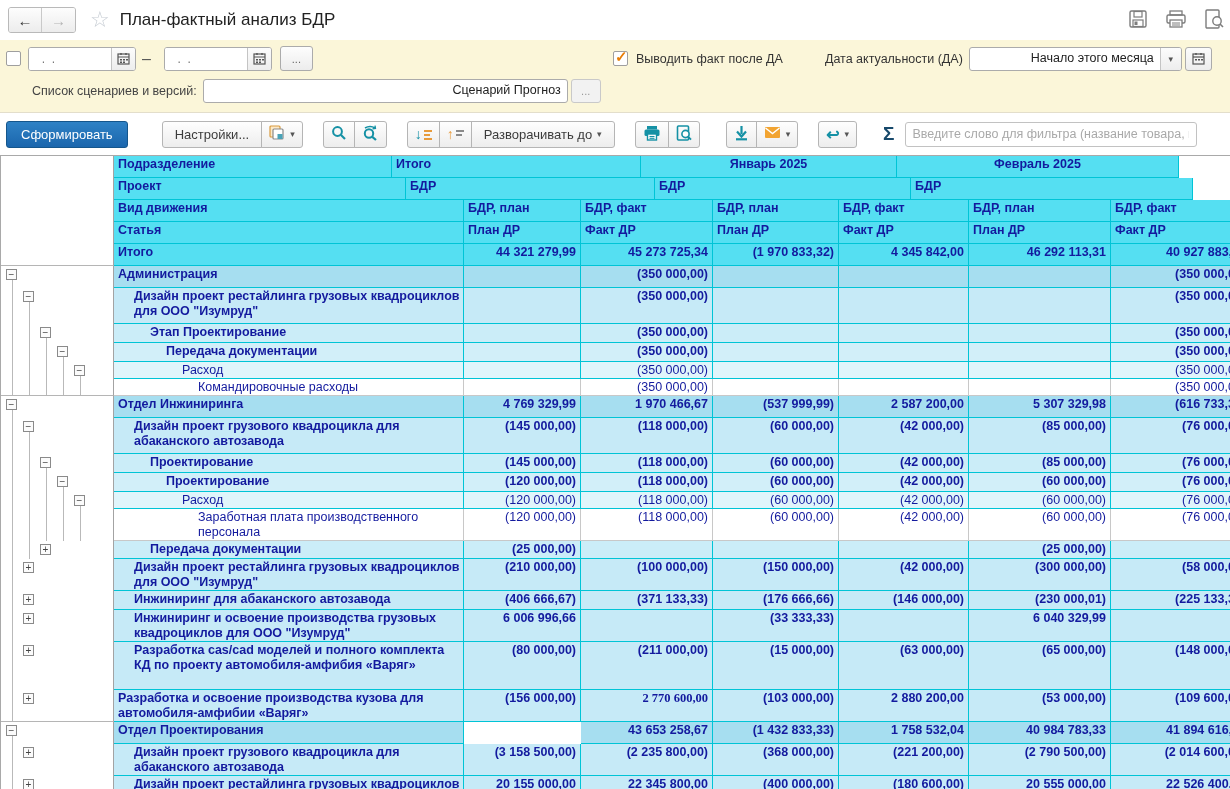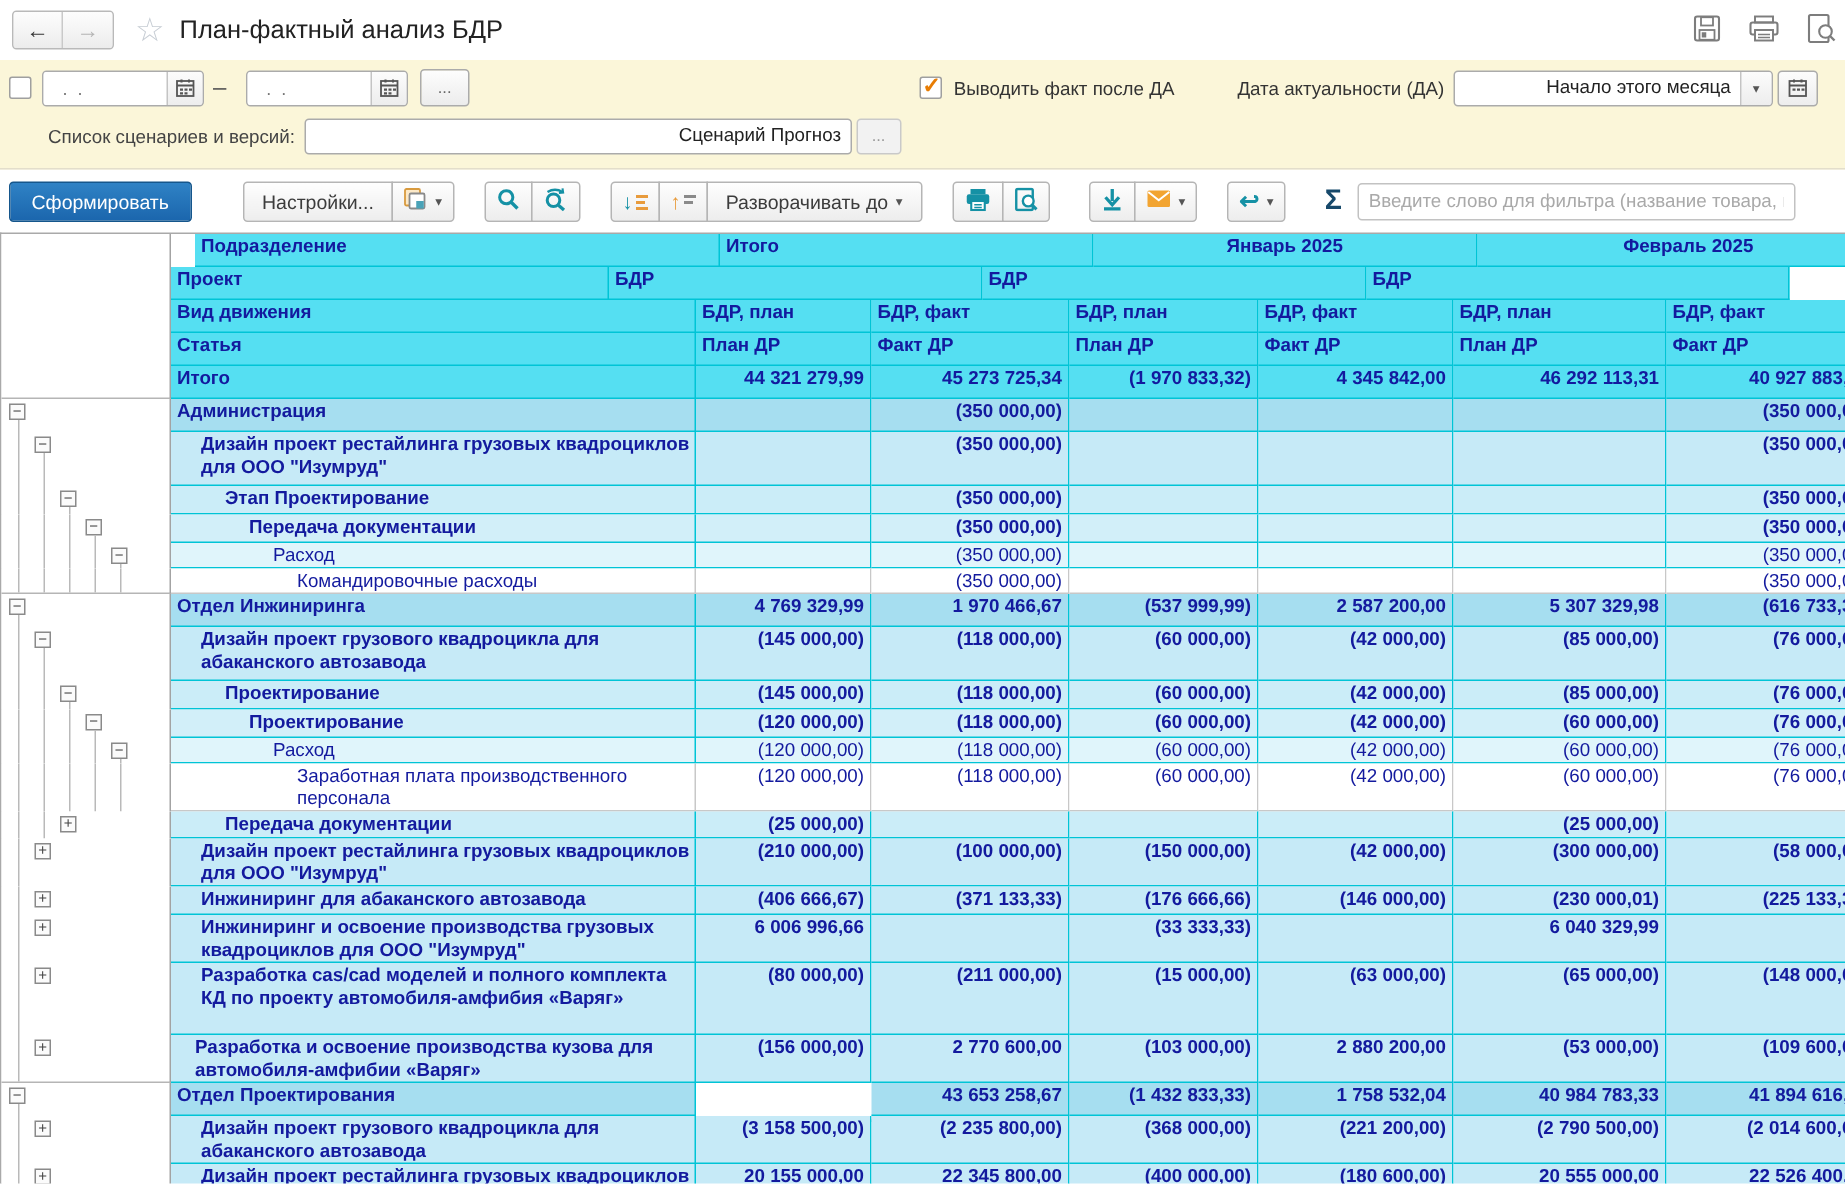--- a/index.html
+++ b/index.html
@@ -295,21 +295,21 @@
     <span class="teal" style="font-size:16px">↩</span>
     <span class="caret2">▾</span>
   </button>
   <span class="sigma">Σ</span>
   <input class="filterinput" placeholder="Введите слово для фильтра (название товара, покуп..." style="">
 </div>
 
 <div class="tbl" id="tbl">
     <div class="trow" style="height: 22px;">
       <div class="gut"></div>
-      <div class="cell lab hdr" style="width: 350px; border-right: 1px solid rgb(0, 196, 214); border-bottom: 1px solid rgb(0, 196, 214); margin-left: 16px;">Подразделение</div>
+      <div class="cell lab hdr" style="width: 278px; border-right: 1px solid rgb(0, 196, 214); border-bottom: 1px solid rgb(0, 196, 214);">Подразделение</div>
       <div class="cell val hdr" style="width: 249px; border-right: 1px solid rgb(0, 196, 214); border-bottom: 1px solid rgb(0, 196, 214); text-align: left; padding-left: 4px;">Итого</div>
       <div class="cell val hdr ctr" style="width: 256px; border-right: 1px solid rgb(0, 196, 214); border-bottom: 1px solid rgb(0, 196, 214); text-align: center; padding-left: 4px;">Январь 2025</div>
       <div class="cell val hdr ctr" style="width: 282px; border-right: 1px solid rgb(0, 196, 214); border-bottom: 1px solid rgb(0, 196, 214); text-align: center; padding-left: 4px;">Февраль 2025</div>
     </div>
     <div class="trow" style="height: 22px;">
       <div class="gut"></div>
       <div class="cell lab hdr" style="width: 292px; border-right: 1px solid rgb(0, 196, 214); border-bottom: 1px solid rgb(0, 196, 214);">Проект</div>
       <div class="cell lab hdr" style="width: 249px; border-right: 1px solid rgb(0, 196, 214); border-bottom: 1px solid rgb(0, 196, 214);">БДР</div>
       <div class="cell lab hdr" style="width: 256px; border-right: 1px solid rgb(0, 196, 214); border-bottom: 1px solid rgb(0, 196, 214);">БДР</div>
       <div class="cell lab hdr" style="width: 282px; border-right: 1px solid rgb(0, 196, 214); border-bottom: 1px solid rgb(0, 196, 214);">БДР</div>
@@ -590,23 +590,23 @@
       <div class="cell val b" style="width: 126px; border-right: 1px solid rgb(0, 196, 214); border-bottom: 1px solid rgb(0, 196, 214); background: rgb(198, 234, 247);">(15 000,00)</div>
       <div class="cell val b" style="width: 130px; border-right: 1px solid rgb(0, 196, 214); border-bottom: 1px solid rgb(0, 196, 214); background: rgb(198, 234, 247);">(63 000,00)</div>
       <div class="cell val b" style="width: 142px; border-right: 1px solid rgb(0, 196, 214); border-bottom: 1px solid rgb(0, 196, 214); background: rgb(198, 234, 247);">(65 000,00)</div>
       <div class="cell val b" style="width: 140px; border-right: 1px solid rgb(0, 196, 214); border-bottom: 1px solid rgb(0, 196, 214); background: rgb(198, 234, 247);">(148 000,00)</div>
     </div>
     <div class="trow" style="height: 32px;">
       <div class="gut gbb">
         <div class="guide" style="left: 11px;"></div>
         <div class="marker" style="left: 22px;">+</div>
       </div>
-      <div class="cell lab b" style="width: 350px; border-right: 1px solid rgb(0, 196, 214); border-bottom: 1px solid rgb(0, 196, 214); background: rgb(198, 234, 247); padding-left: 16px;">Разработка и освоение производства кузова для автомобиля-амфибии «Варяг»</div>
+      <div class="cell lab b" style="width: 350px; border-right: 1px solid rgb(0, 196, 214); border-bottom: 1px solid rgb(0, 196, 214); background: rgb(198, 234, 247); padding-left: 4px;">Разработка и освоение производства кузова для автомобиля-амфибии «Варяг»</div>
       <div class="cell val b" style="width: 117px; border-right: 1px solid rgb(0, 196, 214); border-bottom: 1px solid rgb(0, 196, 214); background: rgb(198, 234, 247);">(156 000,00)</div>
-      <div class="cell val b" style="width: 132px; border-right: 1px solid rgb(0, 196, 214); border-bottom: 1px solid rgb(0, 196, 214); background: rgb(198, 234, 247);">2 770 600,00</div>
+      <div class="cell val b" style="width: 132px; border-right: 1px solid rgb(0, 196, 214); border-bottom: 1px solid rgb(0, 196, 214); background: rgb(198, 234, 247); font-family: Liberation Serif, serif;">2 770 600,00</div>
       <div class="cell val b" style="width: 126px; border-right: 1px solid rgb(0, 196, 214); border-bottom: 1px solid rgb(0, 196, 214); background: rgb(198, 234, 247);">(103 000,00)</div>
       <div class="cell val b" style="width: 130px; border-right: 1px solid rgb(0, 196, 214); border-bottom: 1px solid rgb(0, 196, 214); background: rgb(198, 234, 247);">2 880 200,00</div>
       <div class="cell val b" style="width: 142px; border-right: 1px solid rgb(0, 196, 214); border-bottom: 1px solid rgb(0, 196, 214); background: rgb(198, 234, 247);">(53 000,00)</div>
       <div class="cell val b" style="width: 140px; border-right: 1px solid rgb(0, 196, 214); border-bottom: 1px solid rgb(0, 196, 214); background: rgb(198, 234, 247);">(109 600,00)</div>
     </div>
     <div class="trow" style="height: 22px;">
       <div class="gut">
         <div class="marker" style="left: 5px;">−</div>
         <div class="guide below" style="left: 11px;"></div>
       </div>

